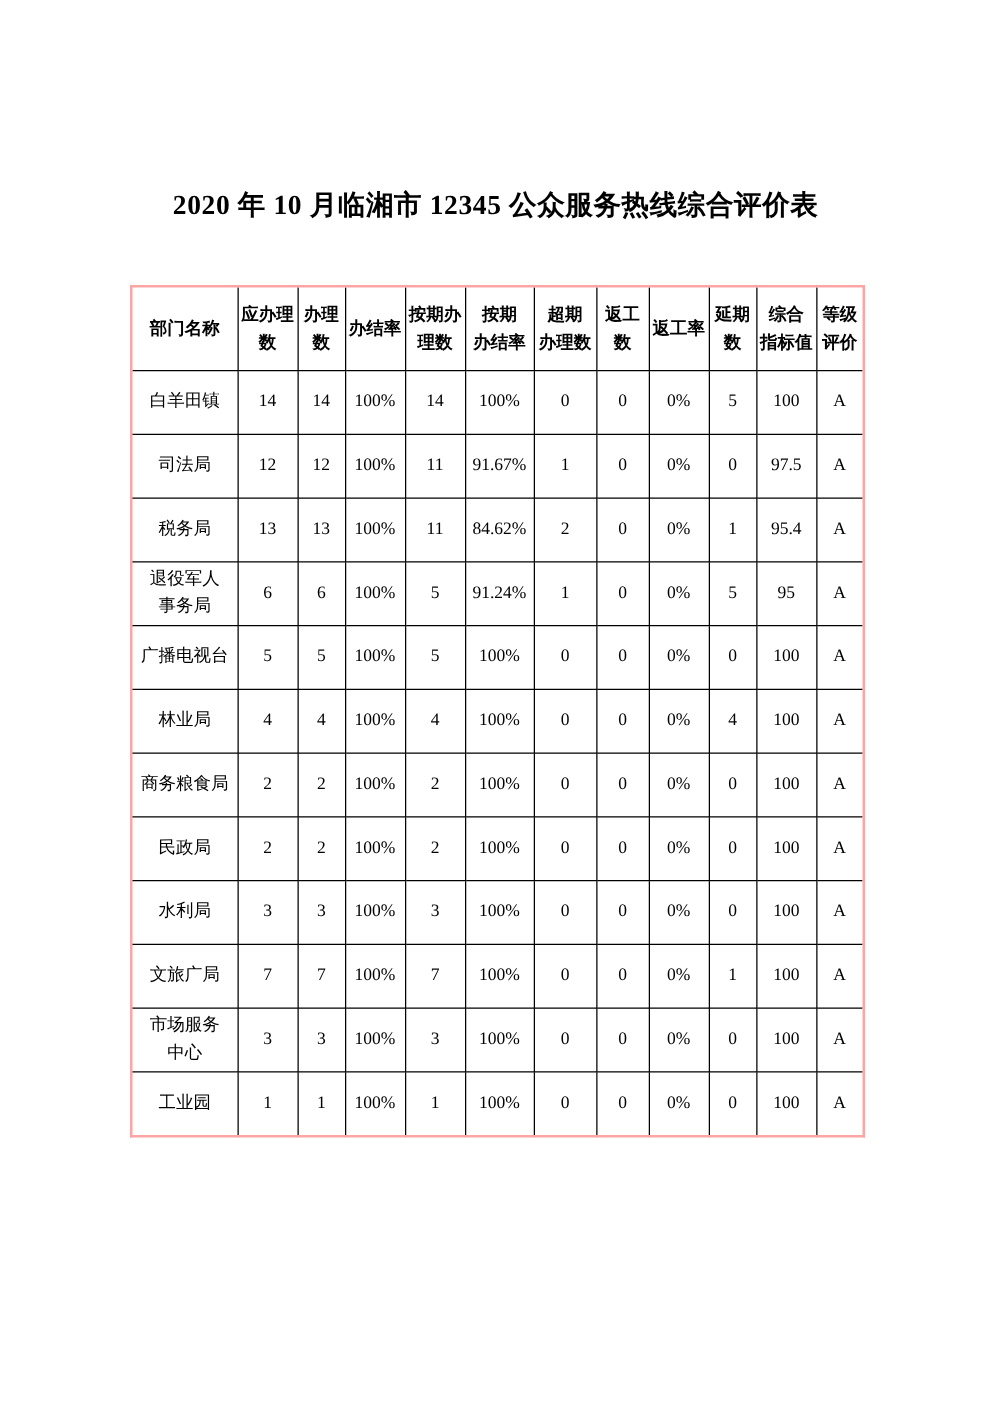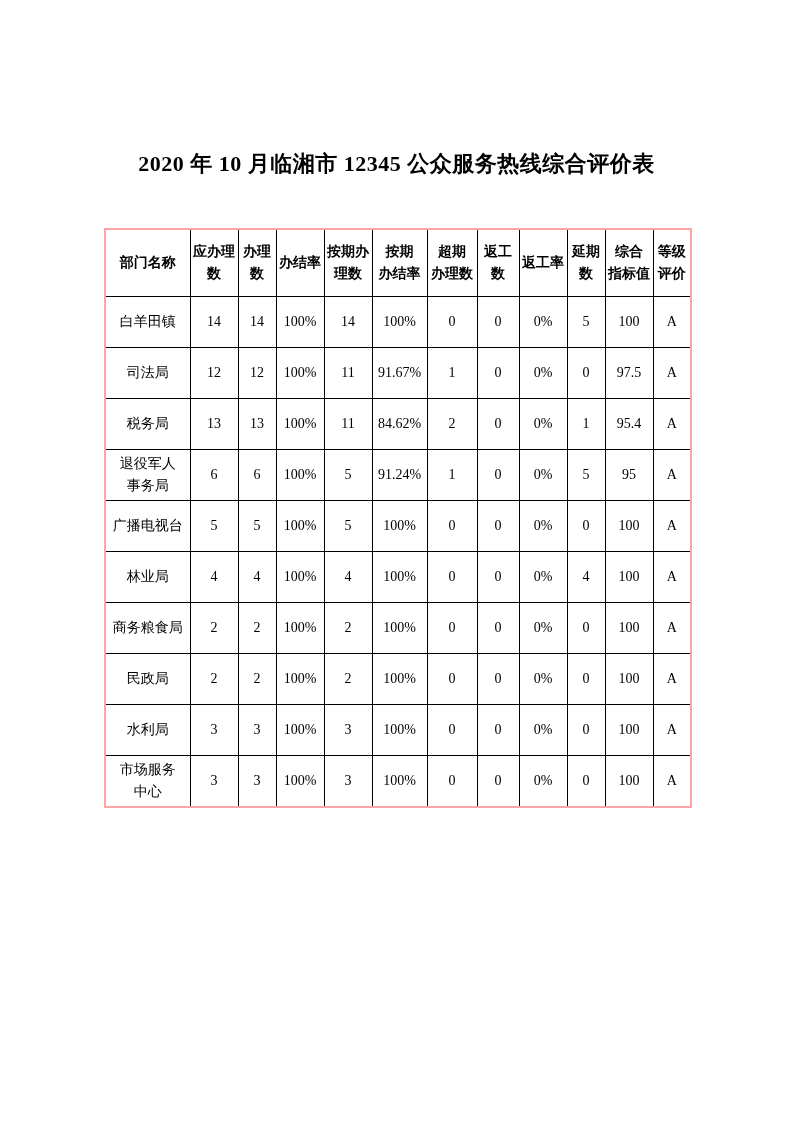--- a/index.html
+++ b/index.html
@@ -227,32 +227,60 @@
           <td>3</td>
           <td>100%</td>
           <td>0</td>
           <td>0</td>
           <td>0%</td>
           <td>0</td>
           <td>100</td>
           <td>A</td>
         </tr>
         <tr>
+          <td>文旅广局</td>
+          <td>7</td>
+          <td>7</td>
+          <td>100%</td>
+          <td>7</td>
+          <td>100%</td>
+          <td>0</td>
+          <td>0</td>
+          <td>0%</td>
+          <td>1</td>
+          <td>100</td>
+          <td>A</td>
+        </tr>
+        <tr>
           <td>市场服务
 中心</td>
           <td>3</td>
           <td>3</td>
           <td>100%</td>
           <td>3</td>
           <td>100%</td>
           <td>0</td>
           <td>0</td>
           <td>0%</td>
           <td>0</td>
           <td>100</td>
           <td>A</td>
         </tr>
+        <tr>
+          <td>工业园</td>
+          <td>1</td>
+          <td>1</td>
+          <td>100%</td>
+          <td>1</td>
+          <td>100%</td>
+          <td>0</td>
+          <td>0</td>
+          <td>0%</td>
+          <td>0</td>
+          <td>100</td>
+          <td>A</td>
+        </tr>
       </tbody>
   </table>
 
   <div class="page-number">–7–</div>
 
 </div>
 
 </body></html>

